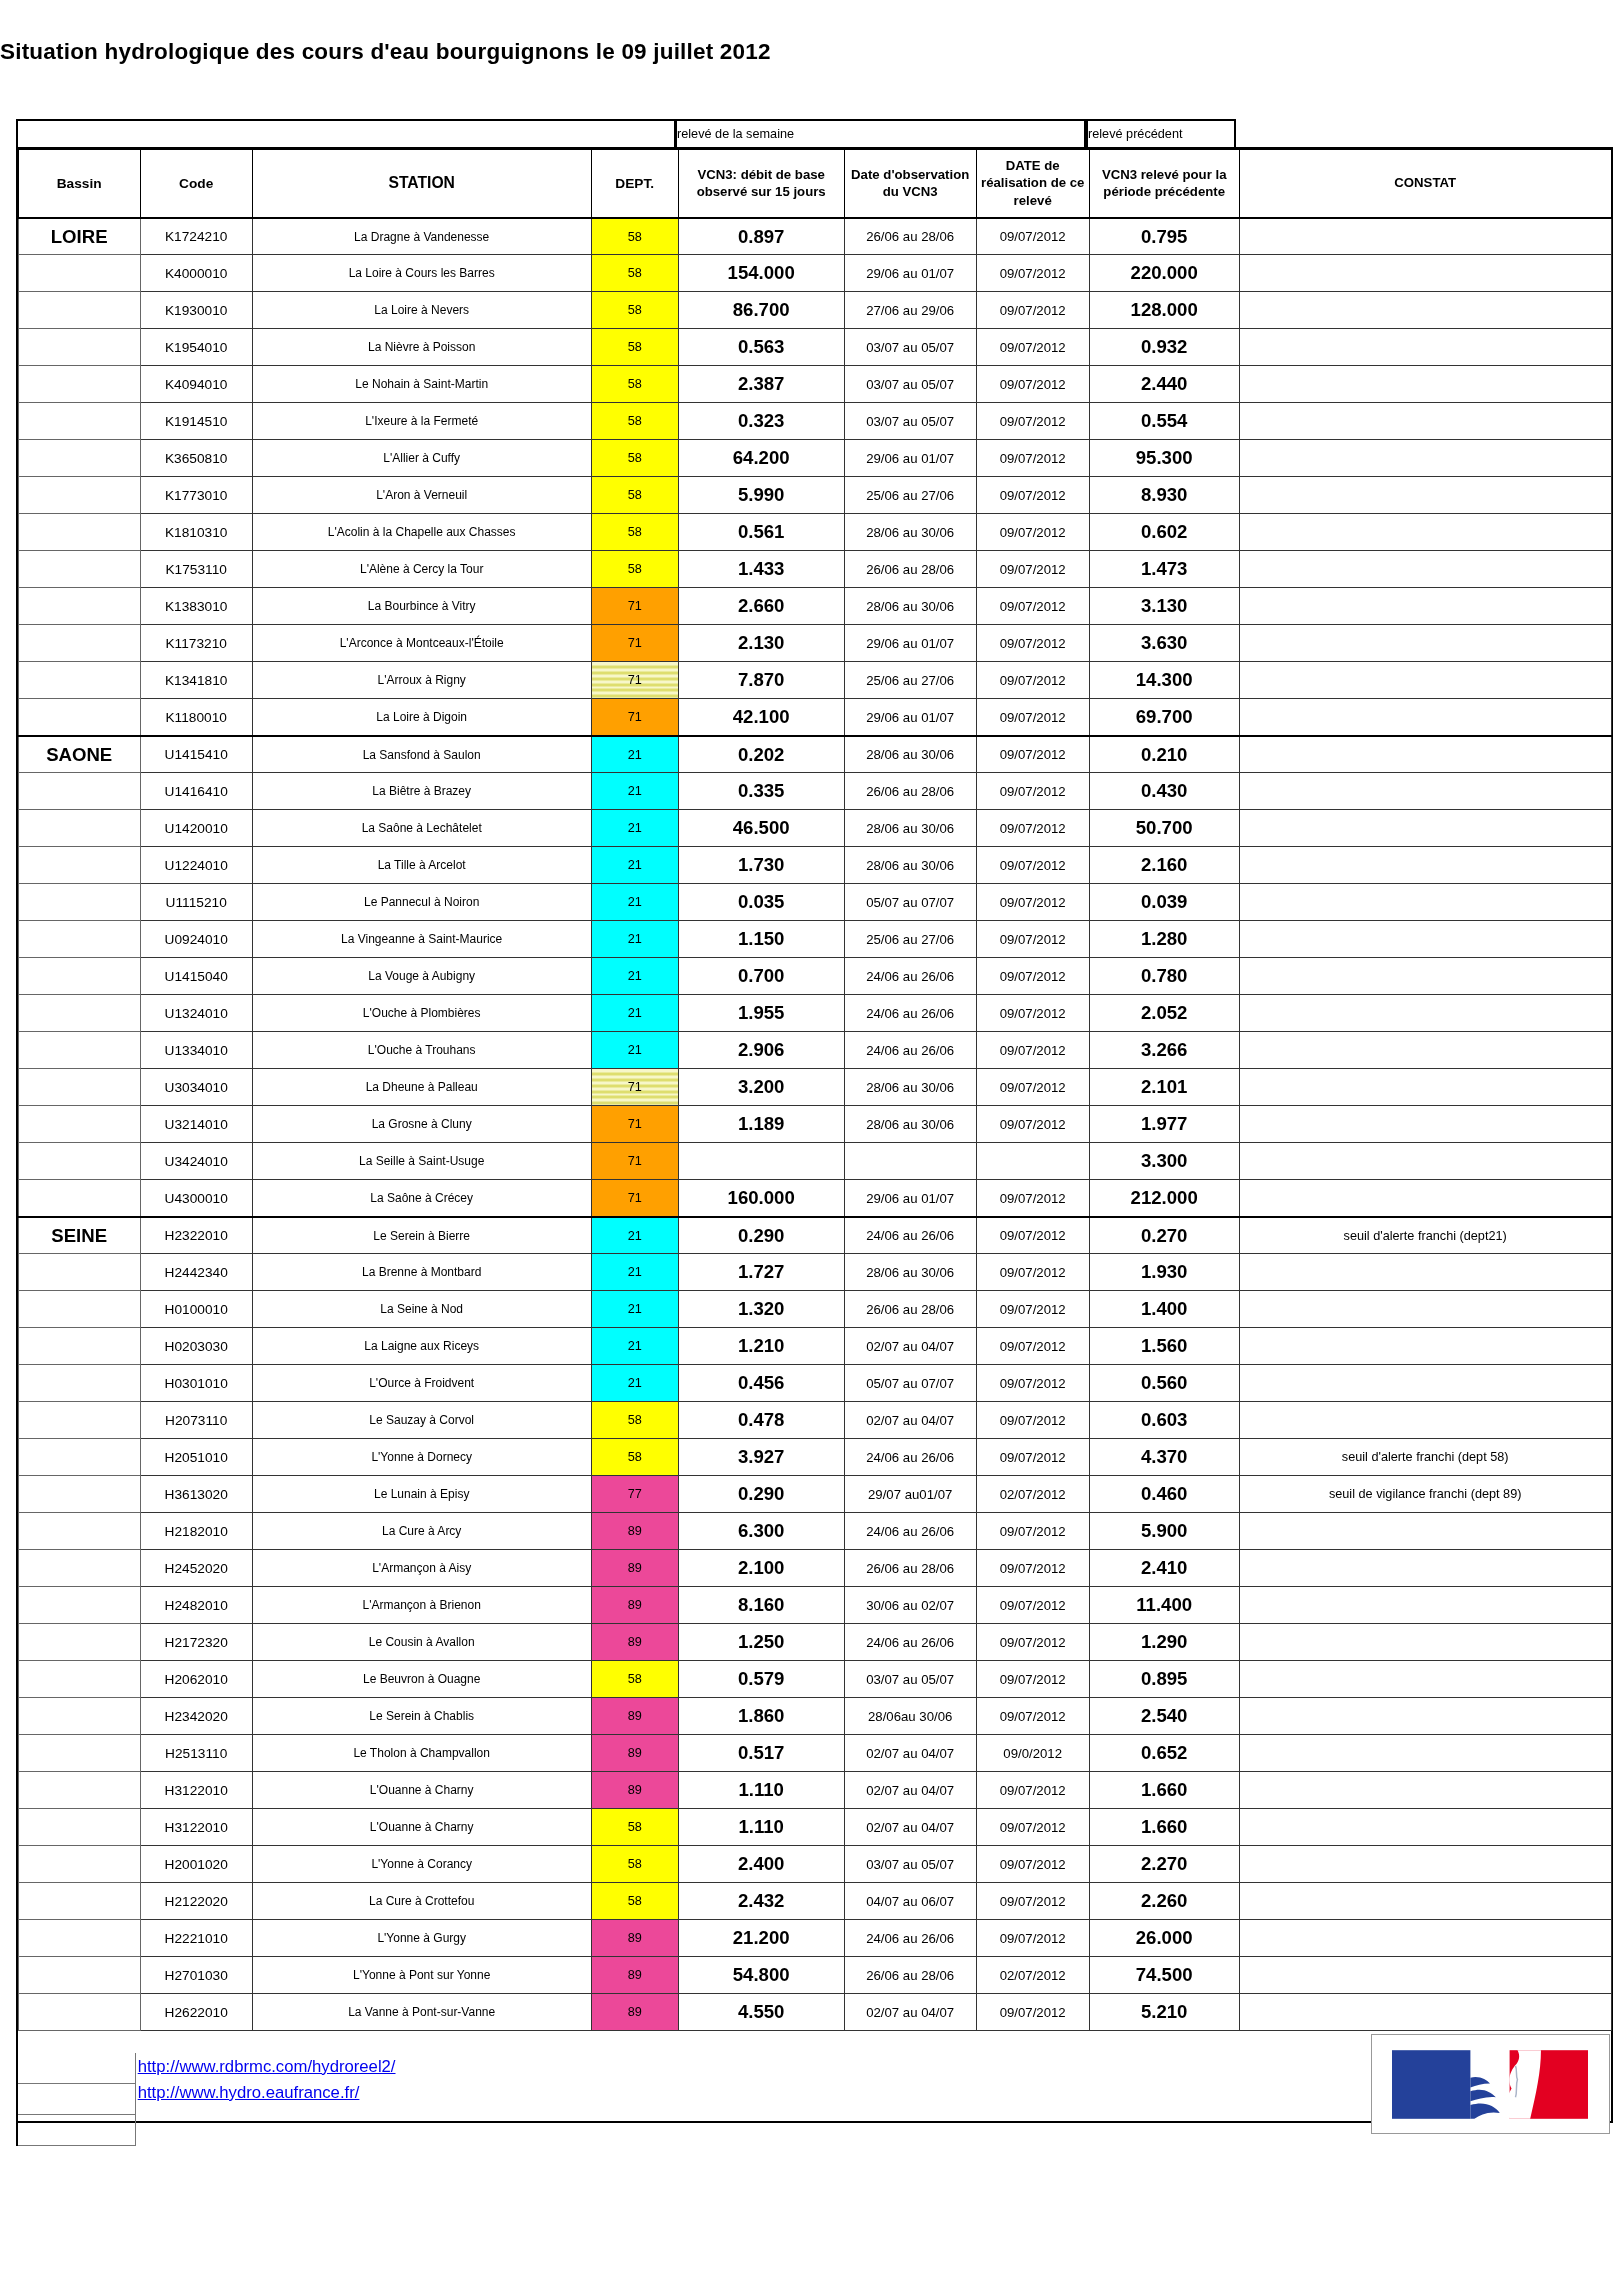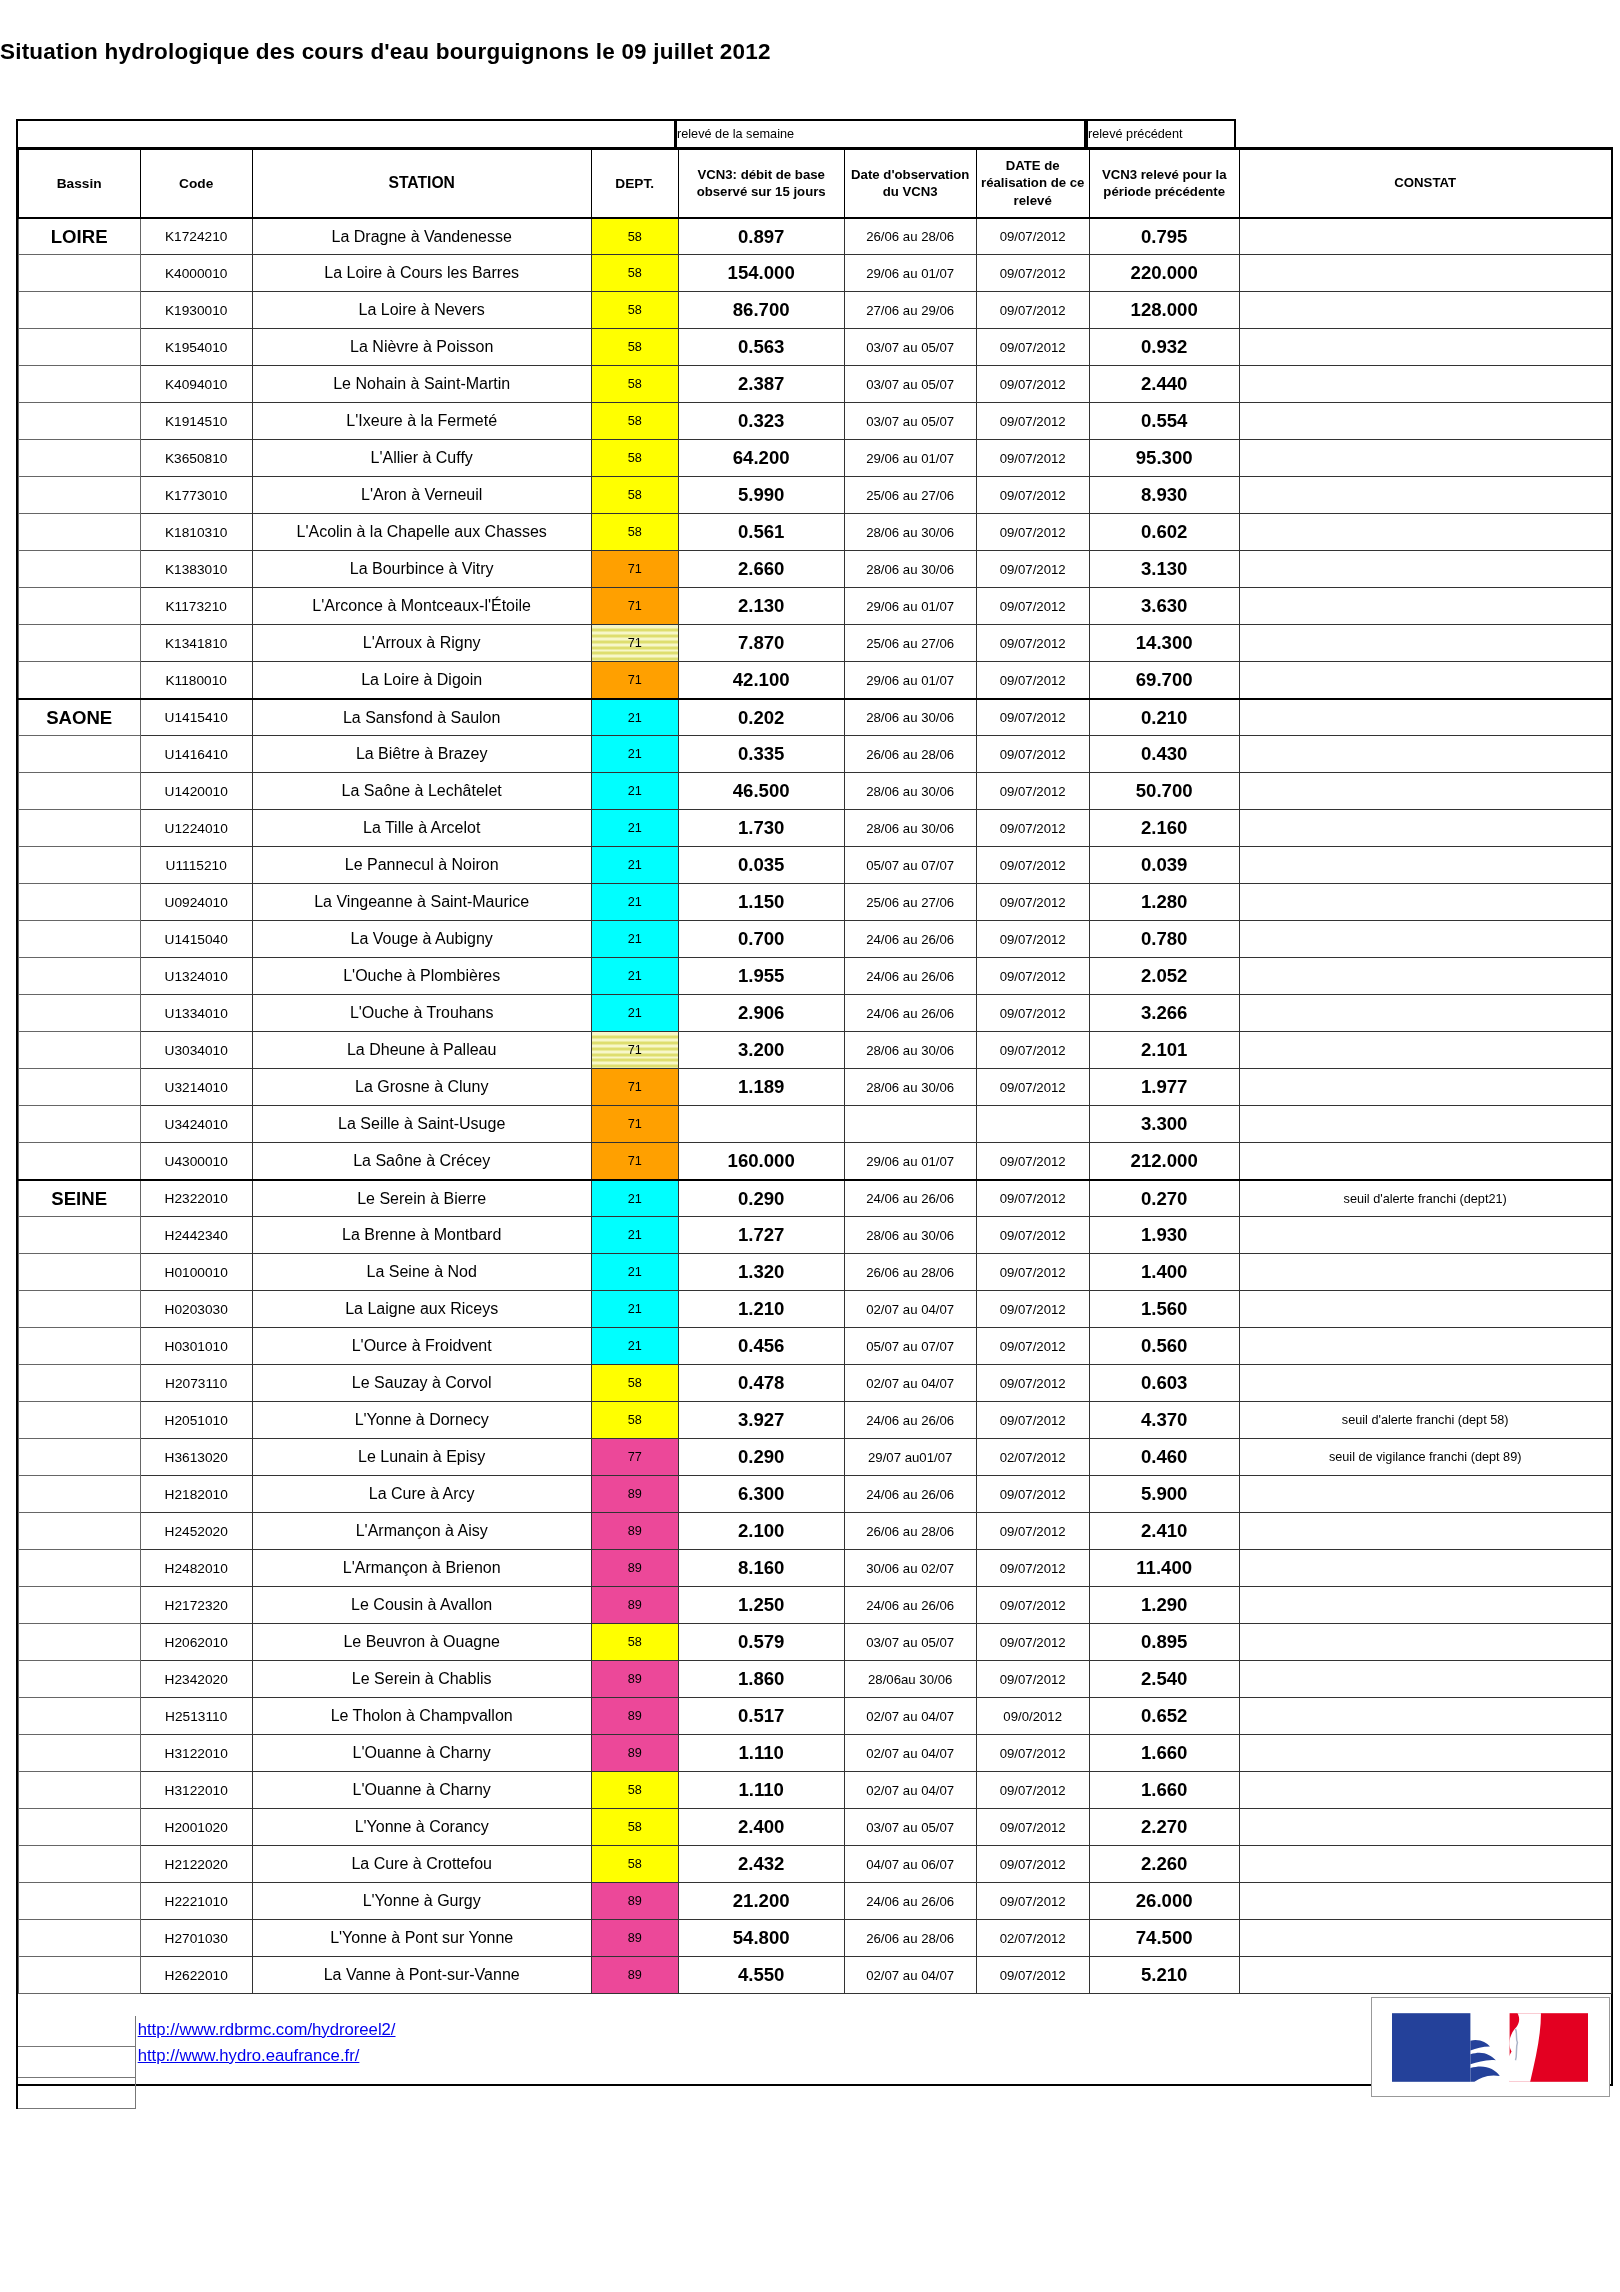--- a/index.html
+++ b/index.html
@@ -25,21 +25,21 @@
   thead th{border:1px solid #000;border-bottom:2.9px solid #000;background:#fff;
            font-weight:bold;vertical-align:middle;padding:3.9px 2px;height:59px;}
   th.h-bassin,th.h-code,th.h-dept{font-size:13.7px;}
   th.h-station{font-size:15.7px;}
   th.h-small{font-size:13.2px;line-height:1.35;}
   tbody td{border:1px solid #333;height:37px;box-sizing:border-box;
            vertical-align:middle;text-align:center;overflow:hidden;white-space:nowrap;}
   tbody tr.group-start td{border-top:2.9px solid #000;}
   .cell-bassin{font-weight:bold;font-size:18.6px;border-color:#666;}
   .cell-code{font-size:13.7px;}
-  .cell-station{font-size:16px;}
+  .cell-station{font-size:12px;}
   .cell-dept{font-size:12.7px;}
   .cell-vcn3,.cell-prev{font-weight:bold;font-size:18.6px;}
   .cell-date{font-size:13.2px;}
   .cell-constat{font-size:12.7px;}
   .dept-yellow{background:#FFFF00;margin-top:16px;}
   .dept-orange{background:#FFA000;}
   .dept-cyan{background:#00FFFF;}
   .dept-green{background:#ec4899;}
   .dept-hatched{background:repeating-linear-gradient(180deg,#f7f7c9 0 2.9px,#dede6e 2.9px 5.9px);}
   
@@ -187,20 +187,31 @@
     <td class="cell-station">L'Acolin à la Chapelle aux Chasses</td>
     <td class="cell-dept dept-yellow">58</td>
     <td class="cell-vcn3">0.561</td>
     <td class="cell-date">28/06 au 30/06</td>
     <td class="cell-date">09/07/2012</td>
     <td class="cell-prev">0.602</td>
     <td class="cell-constat"></td>
   </tr>
           <tr>
     <td class="cell-bassin"></td>
+    <td class="cell-code">K1753110</td>
+    <td class="cell-station">L'Alène à Cercy la Tour</td>
+    <td class="cell-dept dept-yellow">58</td>
+    <td class="cell-vcn3">1.433</td>
+    <td class="cell-date">26/06 au 28/06</td>
+    <td class="cell-date">09/07/2012</td>
+    <td class="cell-prev">1.473</td>
+    <td class="cell-constat"></td>
+  </tr>
+          <tr>
+    <td class="cell-bassin"></td>
     <td class="cell-code">K1383010</td>
     <td class="cell-station">La Bourbince à Vitry</td>
     <td class="cell-dept dept-orange">71</td>
     <td class="cell-vcn3">2.660</td>
     <td class="cell-date">28/06 au 30/06</td>
     <td class="cell-date">09/07/2012</td>
     <td class="cell-prev">3.130</td>
     <td class="cell-constat"></td>
   </tr>
           <tr>

